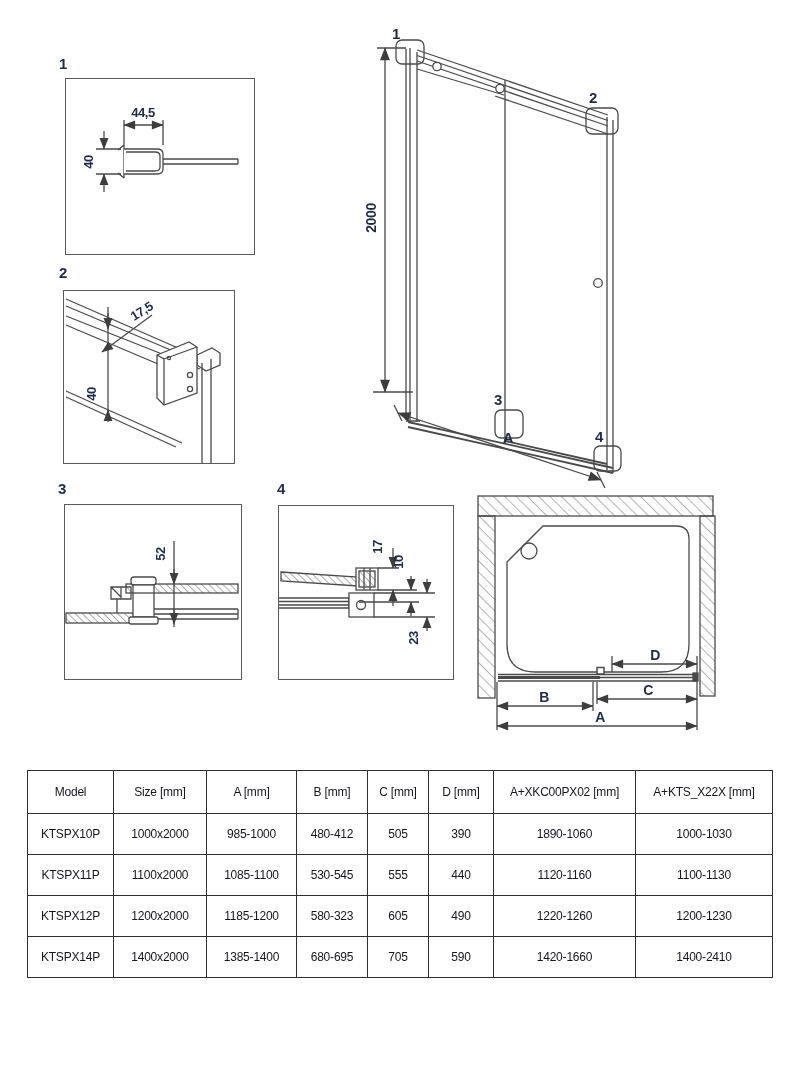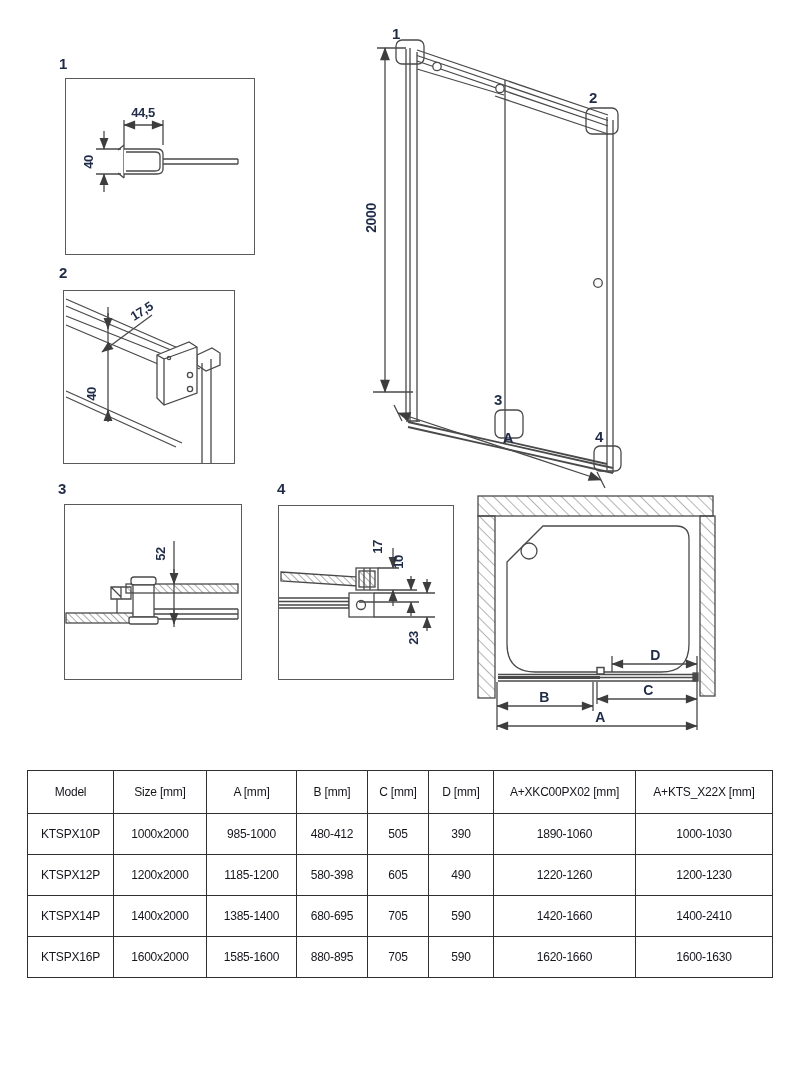--- a/index.html
+++ b/index.html
@@ -241,43 +241,43 @@
         <td>KTSPX10P</td>
         <td>1000x2000</td>
         <td>985-1000</td>
         <td>480-412</td>
         <td>505</td>
         <td>390</td>
         <td>1890-1060</td>
         <td>1000-1030</td>
       </tr>
       <tr>
+        <td>KTSPX11P</td>
+        <td>1100x2000</td>
+        <td>1085-1100</td>
+        <td>530-545</td>
+        <td>555</td>
+        <td>440</td>
+        <td>1120-1160</td>
+        <td>1100-1130</td>
+      </tr>
+      <tr>
         <td>KTSPX12P</td>
         <td>1200x2000</td>
         <td>1185-1200</td>
-        <td>580-398</td>
+        <td>580-323</td>
         <td>605</td>
         <td>490</td>
         <td>1220-1260</td>
         <td>1200-1230</td>
       </tr>
       <tr>
         <td>KTSPX14P</td>
         <td>1400x2000</td>
         <td>1385-1400</td>
         <td>680-695</td>
         <td>705</td>
         <td>590</td>
         <td>1420-1660</td>
         <td>1400-2410</td>
       </tr>
-      <tr>
-        <td>KTSPX16P</td>
-        <td>1600x2000</td>
-        <td>1585-1600</td>
-        <td>880-895</td>
-        <td>705</td>
-        <td>590</td>
-        <td>1620-1660</td>
-        <td>1600-1630</td>
-      </tr>
     </tbody>
 </table>
 
 </body></html>

